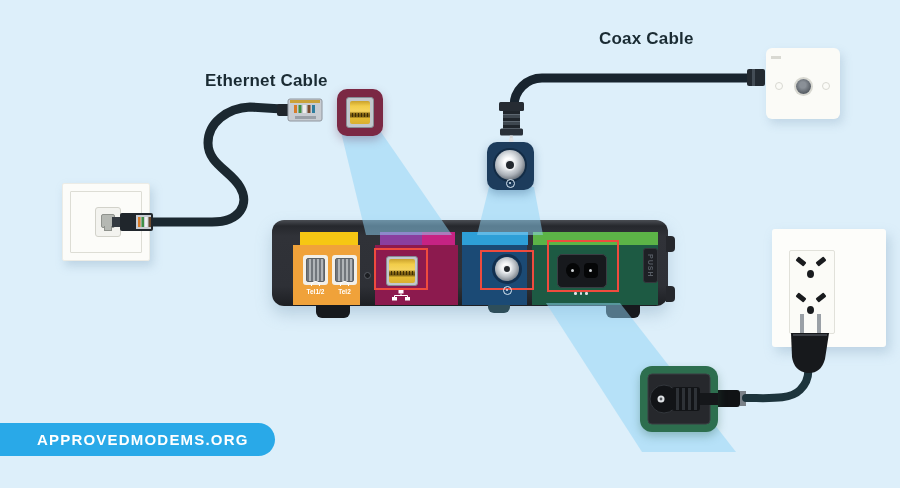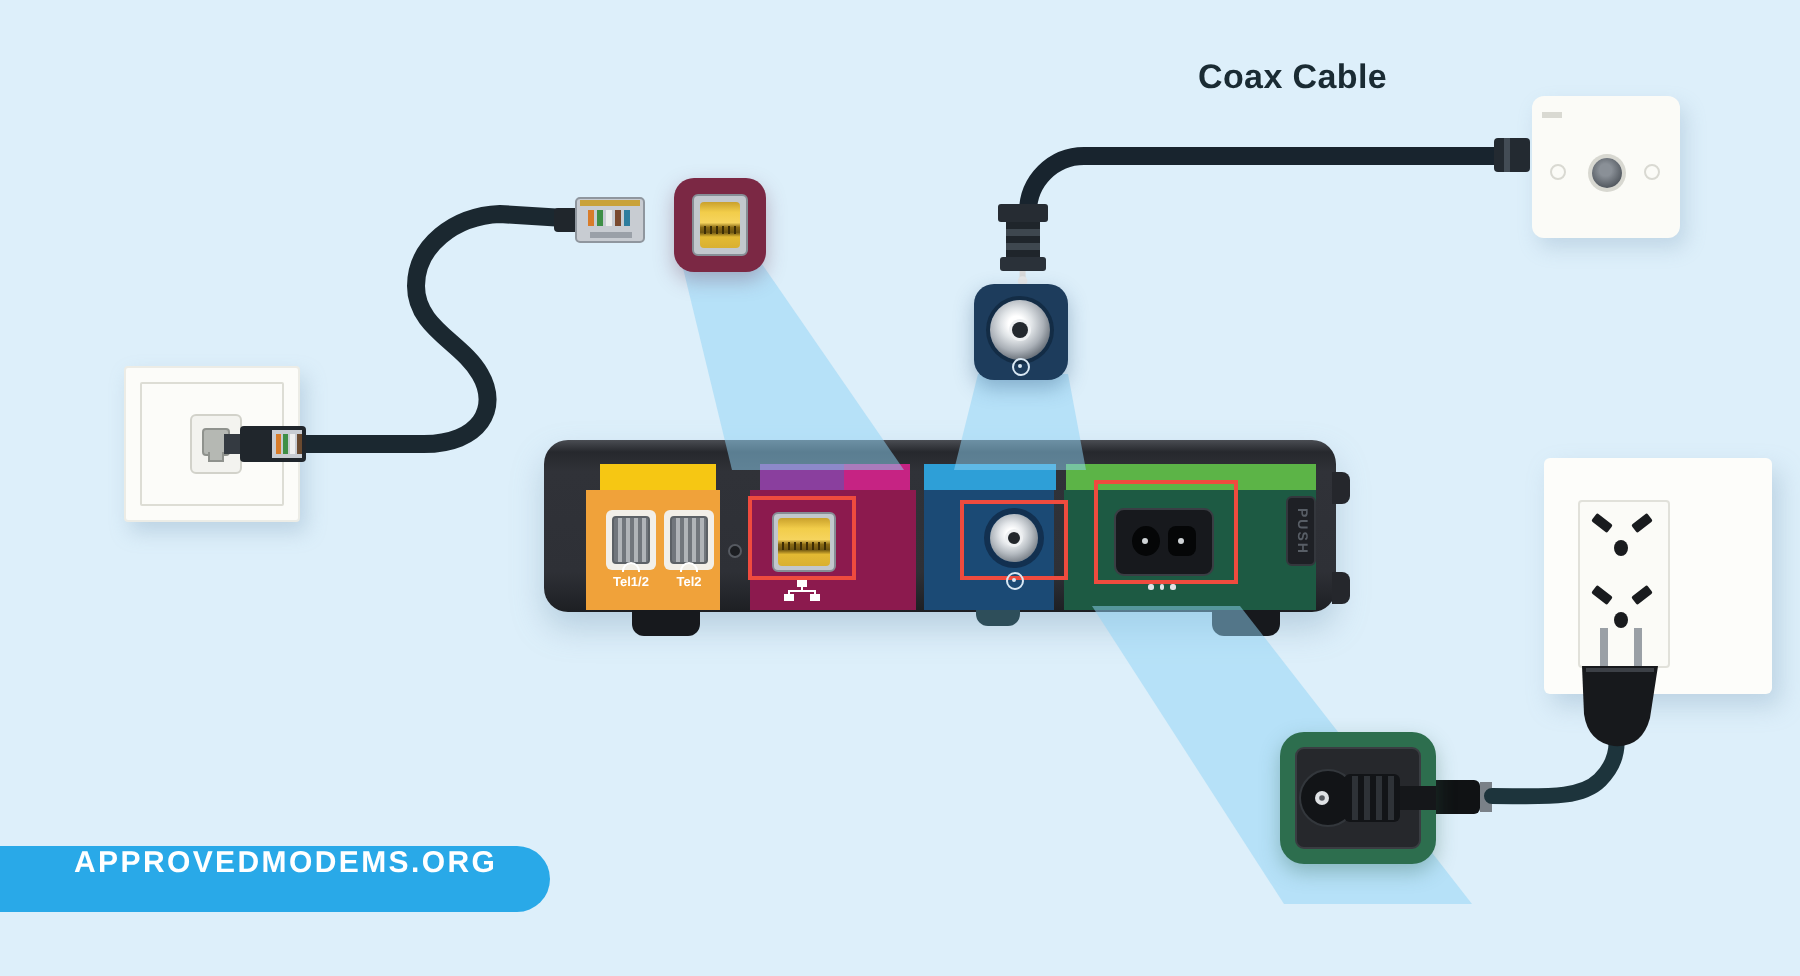--- a/index.html
+++ b/index.html
@@ -8,21 +8,21 @@
     font-family:"Liberation Sans",sans-serif;
   }
   
   .lbl{position:absolute;font-weight:700;font-size:17px;color:#1a2b33;letter-spacing:.2px;white-space:nowrap;}
   .lbl-eth{left:205px;top:71px;}
   .lbl-coax{left:599px;top:29px;}
   .lbl-power{left:742px;top:409px;}
   
   .badge{
     position:absolute;left:0;top:423px;height:33px;background:#29a9e8;
-    border-radius:0 22px 22px 0;display:flex;align-items:flex-start;
+    border-radius:0 22px 22px 0;display:flex;align-items:center;
     padding:0 26px 0 37px;color:#fff;font-weight:700;font-size:15px;letter-spacing:1.2px;
   }
   
   .eth-wall{position:absolute;left:62px;top:183px;width:86px;height:76px;background:#fcfcf9;
     border:1px solid #ecece6;border-radius:2px;box-shadow:3px 5px 10px rgba(130,160,185,.35);}
   .eth-wall-inner{position:absolute;inset:7px;border:1px solid #ddddd5;border-radius:1px;}
   .eth-wall-port{position:absolute;left:32px;top:23px;width:24px;height:28px;background:#f3f3ef;
     border:1px solid #d2d2ca;border-radius:3px;}
   .eth-wall-hole{position:absolute;left:5px;top:6px;width:12px;height:12px;background:#b5b8b3;
     border:1px solid #8f928d;border-radius:2px;}
@@ -278,19 +278,20 @@
       <rect x="32" y="21" width="28" height="24" rx="3" fill="#121417"></rect>
       <rect x="36" y="22" width="3" height="22" fill="#2e3237"></rect>
       <rect x="42" y="22" width="3" height="22" fill="#2e3237"></rect>
       <rect x="48" y="22" width="3" height="22" fill="#2e3237"></rect>
       <rect x="54" y="22" width="3" height="22" fill="#2e3237"></rect>
       <circle cx="21" cy="33" r="3.5" fill="#dfe2e5"></circle>
       <circle cx="21" cy="33" r="1.4" fill="#55595e"></circle>
     </svg>
   </div>
 
+  <div class="lbl lbl-eth">Ethernet Cable</div>
   <div class="lbl lbl-coax">Coax Cable</div>
 
   <div class="badge">
     <span>APPROVEDMODEMS.ORG</span>
   </div>
 
 </div>
 
 </body></html>

